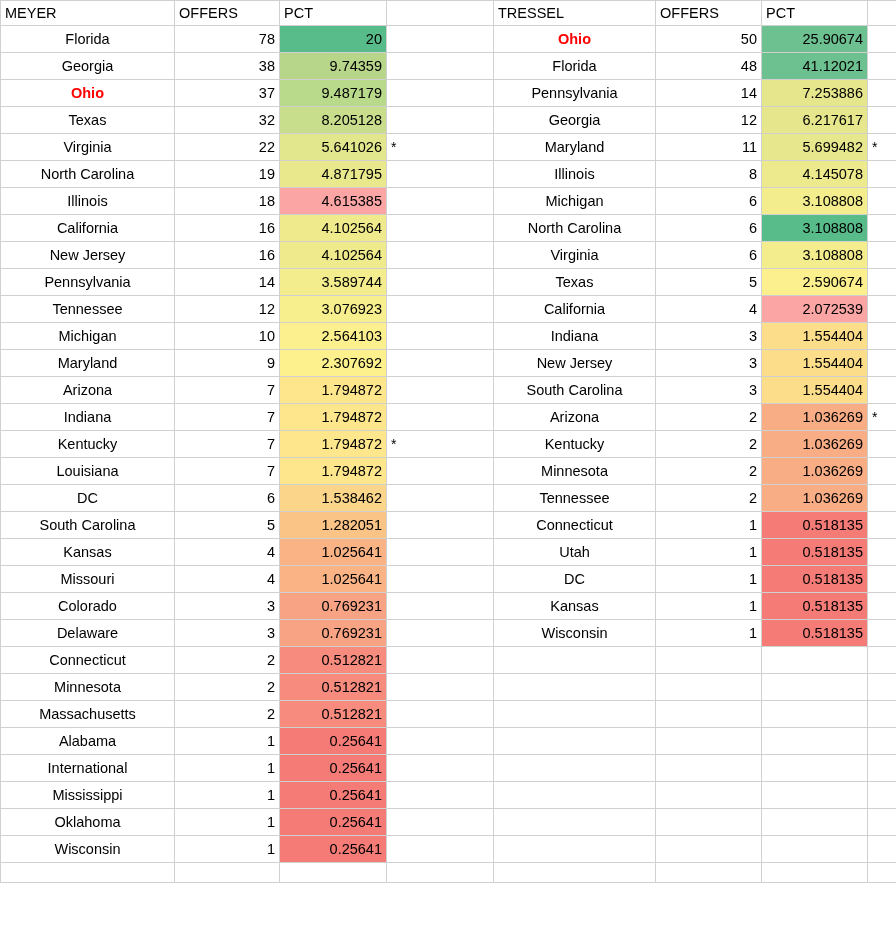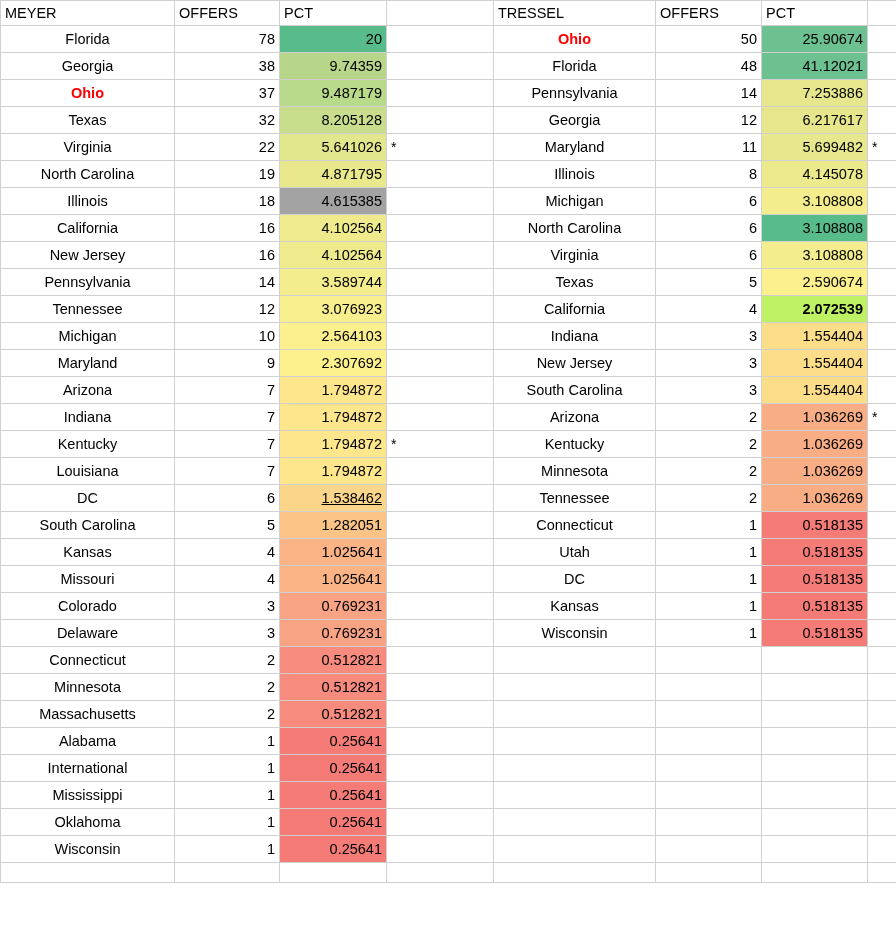--- a/index.html
+++ b/index.html
@@ -161,21 +161,21 @@
           <td class="pct" style="background:#e9e88d;">4.871795</td>
           <td class="mark"></td>
           <td class="state">Illinois</td>
           <td class="num">8</td>
           <td class="pct" style="background:#ede98d;">4.145078</td>
           <td class="mark"></td>
         </tr>
         <tr>
           <td class="state">Illinois</td>
           <td class="num">18</td>
-          <td class="pct" style="background:#a3a3a3;">4.615385</td>
+          <td class="pct" style="background:#fca5a5;">4.615385</td>
           <td class="mark"></td>
           <td class="state">Michigan</td>
           <td class="num">6</td>
           <td class="pct" style="background:#f3ed8d;">3.108808</td>
           <td class="mark"></td>
         </tr>
         <tr>
           <td class="state">California</td>
           <td class="num">16</td>
           <td class="pct" style="background:#efeb8d;">4.102564</td>
@@ -205,21 +205,21 @@
           <td class="pct" style="background:#fbf08d;">2.590674</td>
           <td class="mark"></td>
         </tr>
         <tr>
           <td class="state">Tennessee</td>
           <td class="num">12</td>
           <td class="pct" style="background:#f7ee8d;">3.076923</td>
           <td class="mark"></td>
           <td class="state">California</td>
           <td class="num">4</td>
-          <td class="pct" style="background:#bef264;font-weight:bold;">2.072539</td>
+          <td class="pct" style="background:#fca5a5;">2.072539</td>
           <td class="mark"></td>
         </tr>
         <tr>
           <td class="state">Michigan</td>
           <td class="num">10</td>
           <td class="pct" style="background:#fbf08d;">2.564103</td>
           <td class="mark"></td>
           <td class="state">Indiana</td>
           <td class="num">3</td>
           <td class="pct" style="background:#fcdd8a;">1.554404</td>
@@ -271,21 +271,21 @@
           <td class="pct" style="background:#fde68b;">1.794872</td>
           <td class="mark"></td>
           <td class="state">Minnesota</td>
           <td class="num">2</td>
           <td class="pct" style="background:#f8ad84;">1.036269</td>
           <td class="mark"></td>
         </tr>
         <tr>
           <td class="state">DC</td>
           <td class="num">6</td>
-          <td class="pct" style="background:#fbd589;text-decoration:underline;">1.538462</td>
+          <td class="pct" style="background:#fbd589;">1.538462</td>
           <td class="mark"></td>
           <td class="state">Tennessee</td>
           <td class="num">2</td>
           <td class="pct" style="background:#f8ad84;">1.036269</td>
           <td class="mark"></td>
         </tr>
         <tr>
           <td class="state">South Carolina</td>
           <td class="num">5</td>
           <td class="pct" style="background:#fac487;">1.282051</td>

